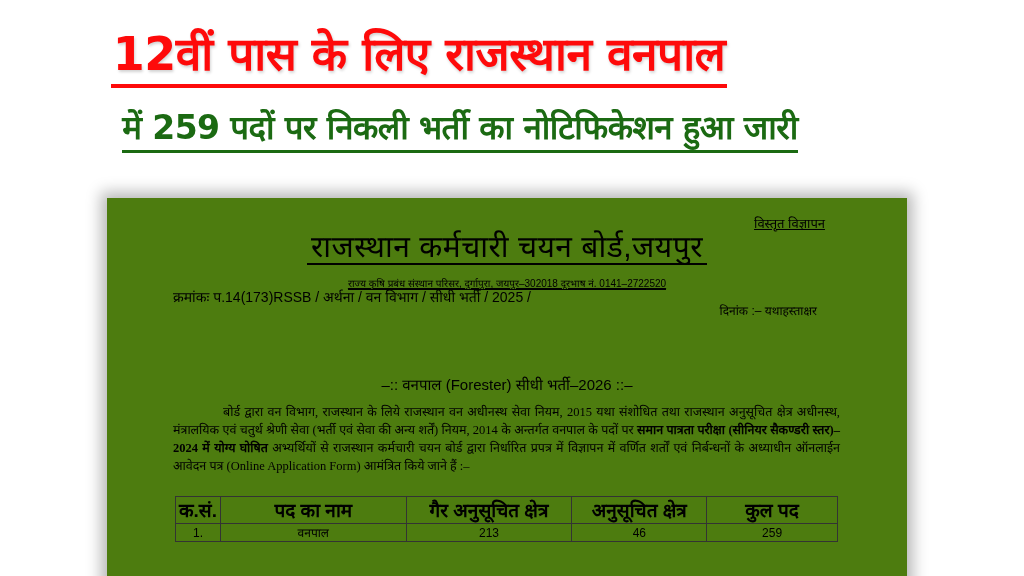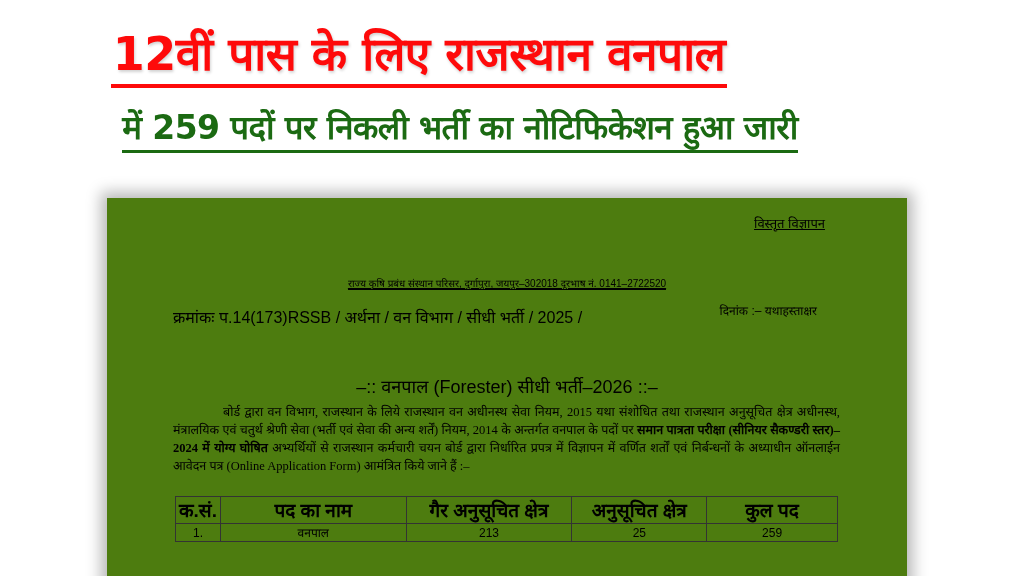--- a/index.html
+++ b/index.html
@@ -39,35 +39,35 @@
   .board span {
     font-family:"Liberation Sans", sans-serif; font-size:30px; line-height:38px;
     border-bottom:2px solid #000; padding:0 4px; letter-spacing:0.5px;
   }
   .address {
     position:absolute; left:0; width:100%; top:78px; text-align:center;
     font-size:10px; font-family:"Liberation Sans", sans-serif;text-decoration:underline;
   }
   .address span { border-bottom:1px solid #000; }
   .kramank {
-    position:absolute; left:66px; top:108px; font-size:16px;
+    position:absolute; left:66px; top:89px; font-size:14px;
     font-family:"Liberation Sans", sans-serif;
   }
   .dinank {
     position:absolute; right:90px; top:104px; font-size:12px;
     font-family:"Liberation Sans", sans-serif;
   }
   .vigyapan-no {
     position:absolute; left:0; width:100%; top:145px; text-align:center;
     font-size:14px; font-family:"Liberation Sans", sans-serif;
   }
   .vigyapan-no span { border-bottom:1px solid #000; }
   .post-title {
     position:absolute; left:0; width:100%; top:176px; text-align:center;
-    font-size:18px; font-family:"Liberation Sans", sans-serif;
+    font-size:15px; font-family:"Liberation Sans", sans-serif;
   }
   .para {
     position:absolute; left:66px; width:667px; top:205px; font-size:12.5px; line-height:18px;
     text-align:justify; text-indent:50px;
   }
   .para b { font-weight:bold; }
   .post-table {
     position:absolute; left:68px; top:298px; width:663px; border-collapse:collapse;
     font-family:"Liberation Sans", sans-serif;
   }
@@ -82,20 +82,23 @@
 <div class="headline">
   <span>12वीं पास के लिए राजस्थान वनपाल</span>
 </div>
 <div class="subline">
   <span>में 259 पदों पर निकली भर्ती का नोटिफिकेशन हुआ जारी</span>
 </div>
 
 <div class="doc">
   <div class="doc-inner">
     <div class="vistrit">विस्तृत विज्ञापन</div>
+    <div class="board">
+      <span>राजस्थान कर्मचारी चयन बोर्ड,जयपुर</span>
+    </div>
     <div class="address">
       <span>राज्य कृषि प्रबंध संस्थान परिसर, दुर्गापुरा, जयपुर–302018 दूरभाष नं. 0141–2722520</span>
     </div>
     <div class="kramank">क्रमांकः प.14(173)RSSB / अर्थना / वन विभाग / सीधी भर्ती / 2025 /</div>
     <div class="dinank">दिनांक :– यथाहस्ताक्षर</div>
     <div class="post-title">–:: वनपाल (Forester) सीधी भर्ती–2026 ::–</div>
     <div class="para"><span>बोर्ड द्वारा वन विभाग, राजस्थान के लिये राजस्थान वन अधीनस्थ सेवा नियम, 2015 यथा संशोधित तथा राजस्थान अनुसूचित क्षेत्र अधीनस्थ, मंत्रालयिक एवं चतुर्थ श्रेणी सेवा (भर्ती एवं सेवा की अन्य शर्तें) नियम, 2014 के अन्तर्गत वनपाल के पदों पर </span><b>समान पात्रता परीक्षा (सीनियर सैकण्डरी स्तर)–2024 में योग्य घोषित</b><span> अभ्यर्थियों से राजस्थान कर्मचारी चयन बोर्ड द्वारा निर्धारित प्रपत्र में विज्ञापन में वर्णित शर्तों एवं निर्बन्धनों के अध्याधीन ऑनलाईन आवेदन पत्र (Online Application Form) आमंत्रित किये जाने हैं :–</span></div>
 
     <table class="post-table">
       <colgroup>
@@ -112,19 +115,19 @@
           <th>गैर अनुसूचित क्षेत्र</th>
           <th>अनुसूचित क्षेत्र</th>
           <th>कुल पद</th>
         </tr>
       </thead>
       <tbody>
         <tr>
           <td>1.</td>
           <td>वनपाल</td>
           <td>213</td>
-          <td>25</td>
+          <td>46</td>
           <td>259</td>
         </tr>
       </tbody>
     </table>
   </div>
 </div>
 
 </body></html>

